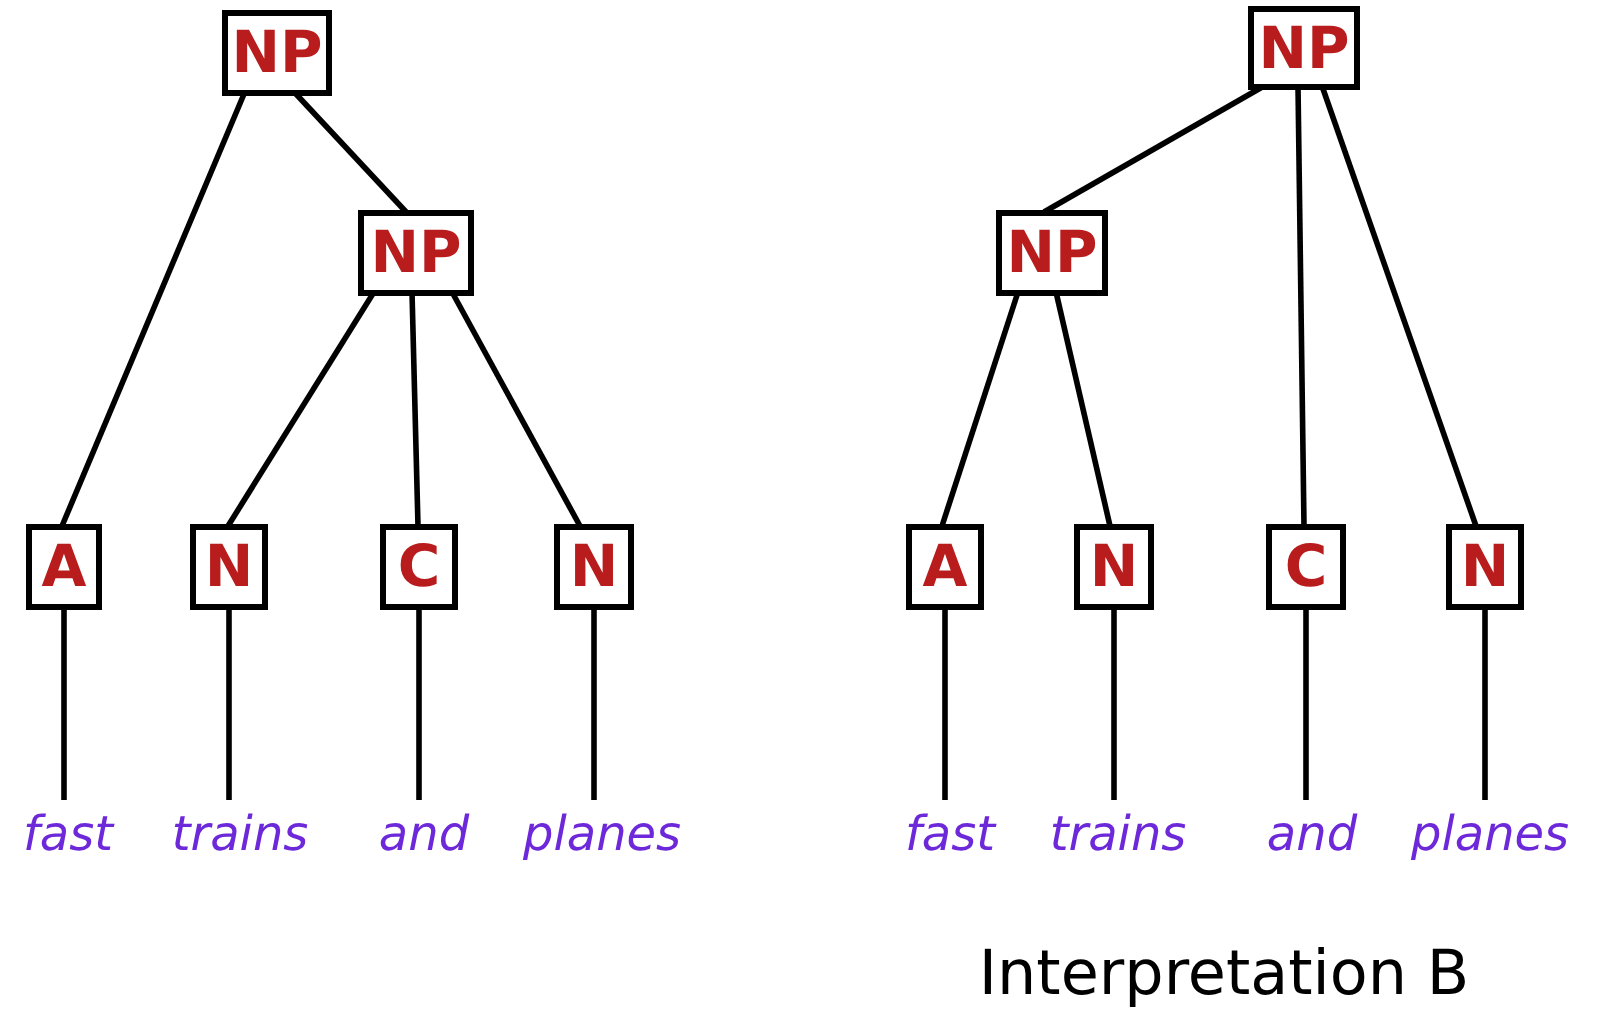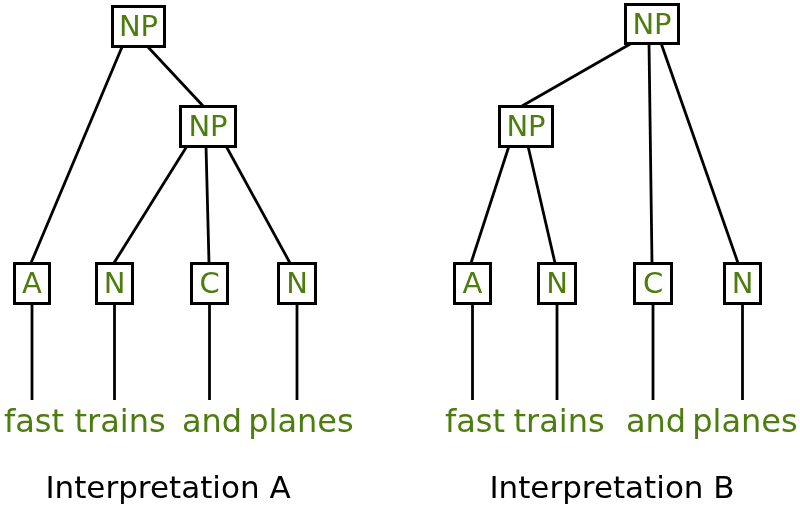--- a/index.html
+++ b/index.html
@@ -18,28 +18,30 @@
   }
   .node-box {
     position: absolute;
     box-sizing: border-box;
     border: 3px solid #000000;
     background: #ffffff;
     display: flex;
     align-items: center;
     justify-content: center;
     font-size: 29px;
-    color: #4d7c0f;
+    color: #b91c1c;
     line-height: 1;
+    font-weight: bold;
   }
   .word {
     position: absolute;
     transform: translateX(-50%);
-    font-size: 32px;
-    color: #4d7c0f;
+    font-style: italic;
+    font-size: 24px;
+    color: #6d28d9;
     white-space: nowrap;
     line-height: 1.1;
   }
   .caption {
     position: absolute;
     transform: translateX(-50%);
     font-size: 31px;
     color: #000000;
     white-space: nowrap;
     line-height: 1.1;
@@ -84,21 +86,20 @@
   <div class="node-box" style="left:13px; top:262px; width:38px; height:43px;">A</div>
   <div class="node-box" style="left:95px; top:262px; width:39px; height:43px;">N</div>
   <div class="node-box" style="left:190px; top:262px; width:39px; height:43px;">C</div>
   <div class="node-box" style="left:277px; top:262px; width:40px; height:43px;">N</div>
 
   <div class="word" style="left:34px; top:404px;">fast</div>
   <div class="word" style="left:120px; top:404px;">trains</div>
   <div class="word" style="left:212px; top:404px;">and</div>
   <div class="word" style="left:301px; top:404px;">planes</div>
 
-  <div class="caption" style="left:168px; top:470px;">Interpretation A</div>
 
   <div class="node-box" style="left:624px; top:3px; width:56px; height:42px;">NP</div>
 
   <div class="node-box" style="left:498px; top:105px; width:56px; height:43px;">NP</div>
 
   <div class="node-box" style="left:453px; top:262px; width:39px; height:43px;">A</div>
   <div class="node-box" style="left:537px; top:262px; width:40px; height:43px;">N</div>
   <div class="node-box" style="left:633px; top:262px; width:40px; height:43px;">C</div>
   <div class="node-box" style="left:723px; top:262px; width:39px; height:43px;">N</div>
 

